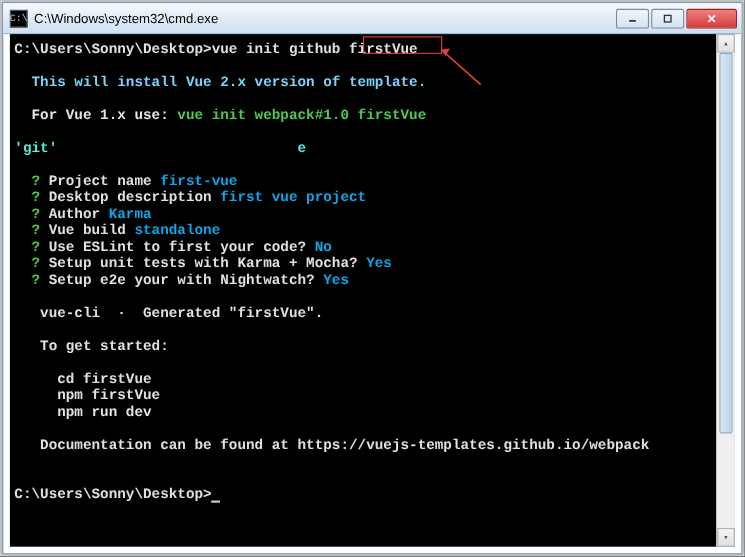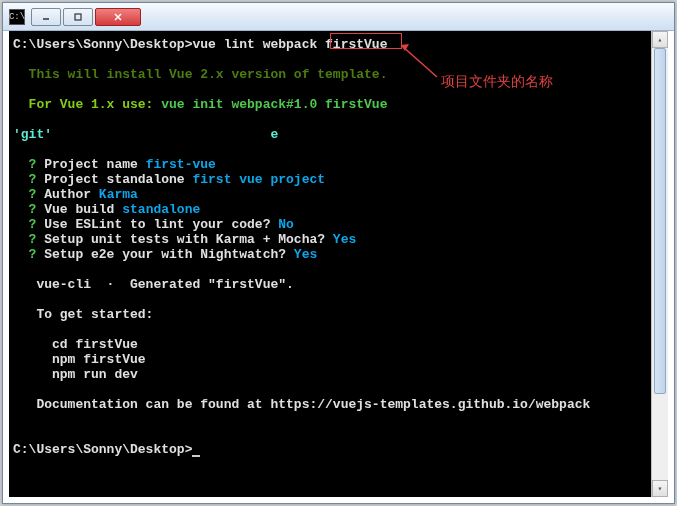--- a/index.html
+++ b/index.html
@@ -78,24 +78,24 @@
       background: #000;
       color: #ccc;
       font-size: 13px;
       line-height: 15px;
       padding: 6px 4px;
       overflow: hidden;
       white-space: pre;
       font-weight: bold;
     }
     .white { color: #e0e0e0; text-align: center; }
-    .red { color: #4d7c0f; }
+    .red { color: #7dd3fc; }
     .green { color: #4ec94e; text-align: right; }
     .cyan { color: #0ea5e9; }
-    .yellow { color: #84cc16; }
+    .yellow { color: #e5e5e5; }
     .gray { color: #5eead4; }
     .scrollbar {
       position: absolute;
       right: 6px;
       top: 28px;
       bottom: 6px;
       width: 17px;
       background: #f0f0f0;
       border-left: 1px solid #c0c0c0;
     }
@@ -152,53 +152,54 @@
       background: #ccc;
       vertical-align: bottom;
     }
   </style>
 </head>
 <body>
 
 <div class="window">
   <div class="titlebar">
     <div class="title-icon">C:\</div>
+    <div class="title-text">C:\Windows\system32\cmd.exe</div>
     <div class="window-controls">
       <div class="win-btn">
         <svg viewBox="0 0 10 10">
             <line x1="2" y1="7" x2="8" y2="7" stroke="#333" stroke-width="1.5"></line>
           </svg>
       </div>
       <div class="win-btn">
         <svg viewBox="0 0 10 10">
             <rect x="2" y="2" width="6" height="6" fill="none" stroke="#333" stroke-width="1.2"></rect>
           </svg>
       </div>
       <div class="win-btn close">
         <svg viewBox="0 0 10 10">
             <line x1="2" y1="2" x2="8" y2="8" stroke="#fff" stroke-width="1.5"></line>
             <line x1="8" y1="2" x2="2" y2="8" stroke="#fff" stroke-width="1.5"></line>
           </svg>
       </div>
     </div>
   </div>
 
-  <div class="terminal"><span class="white">C:\Users\Sonny\Desktop&gt;</span><span class="white">vue lint webpack firstVue</span>
+  <div class="terminal"><span class="white">C:\Users\Sonny\Desktop&gt;</span><span class="white">vue init github firstVue</span>
 
 <span class="red">  This will install Vue 2.x version of template.</span>
 
 <span class="yellow">  For Vue 1.x use: </span><span class="green">vue init webpack#1.0 firstVue</span>
 
 <span class="gray">'git'</span>                            <span class="gray">е</span>
 
 <span class="green">  ?</span><span class="white"> Project name </span><span class="cyan">first-vue</span>
-<span class="green">  ?</span><span class="white"> Project standalone </span><span class="cyan">first vue project</span>
+<span class="green">  ?</span><span class="white"> Desktop description </span><span class="cyan">first vue project</span>
 <span class="green">  ?</span><span class="white"> Author </span><span class="cyan">Karma</span>
 <span class="green">  ?</span><span class="white"> Vue build </span><span class="cyan">standalone</span>
-<span class="green">  ?</span><span class="white"> Use ESLint to lint your code? </span><span class="cyan">No</span>
+<span class="green">  ?</span><span class="white"> Use ESLint to first your code? </span><span class="cyan">No</span>
 <span class="green">  ?</span><span class="white"> Setup unit tests with Karma + Mocha? </span><span class="cyan">Yes</span>
 <span class="green">  ?</span><span class="white"> Setup e2e your with Nightwatch? </span><span class="cyan">Yes</span>
 
 <span class="white">   vue-cli  ·  Generated "firstVue".</span>
 
 <span class="white">   To get started:</span>
 
 <span class="white">     cd firstVue</span>
 <span class="white">     npm firstVue</span>
 <span class="white">     npm run dev</span>
@@ -214,14 +215,13 @@
       <div class="scroll-thumb"></div>
     </div>
     <div class="scroll-btn bottom">▾</div>
   </div>
 
   <div class="highlight-box" style="left:327px; top:30px; width:72px; height:16px;"></div>
   <svg class="annotation-arrow" style="left:398px; top:38px; width:42px; height:40px;">
     <line x1="0" y1="4" x2="36" y2="36" stroke="#e04040" stroke-width="1.5"></line>
     <polygon points="0,4 8,3 4,10" fill="#e04040"></polygon>
   </svg>
-  <div class="annotation-text" style="left:438px; top:70px;">项目文件夹的名称</div>
 </div>
 
 </body></html>

